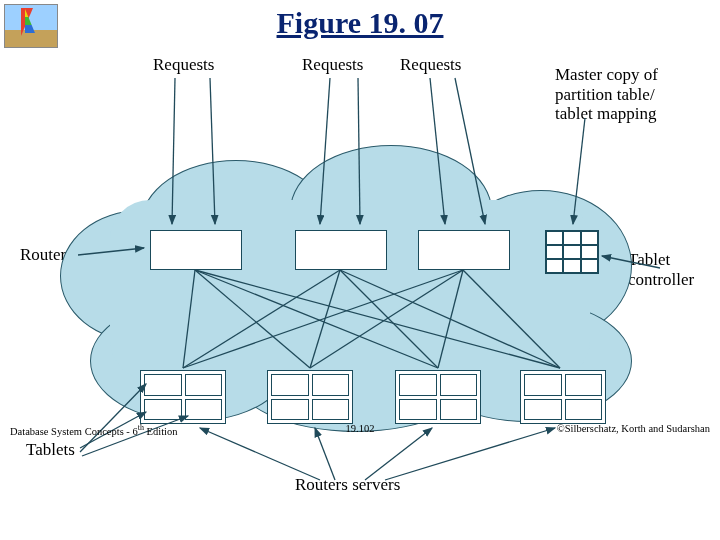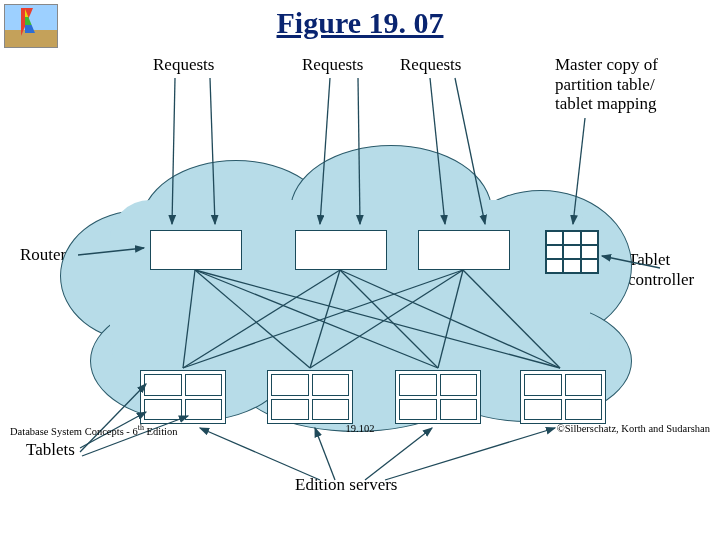--- a/index.html
+++ b/index.html
@@ -35,30 +35,30 @@
 <div class="slide">
   <div class="logo">
     <div class="sail"></div>
       <div class="sail2"></div>
   </div>
   <div class="title">Figure 19. 07</div>
 
   <div class="lbl" style="left:153px;top:55px">Requests</div>
   <div class="lbl" style="left:302px;top:55px">Requests</div>
   <div class="lbl" style="left:400px;top:55px">Requests</div>
-  <div class="lbl" style="left:555px;top:55px;white-space:pre-line;line-height:1.15">Master copy of
+  <div class="lbl" style="left:555px;top:65px;white-space:pre-line;line-height:1.15">Master copy of
 partition table/
 tablet mapping</div>
 
   <div class="lbl" style="left:20px;top:245px">Routers</div>
   <div class="lbl" style="left:628px;top:250px;white-space:pre-line;line-height:1.15">Tablet
 controller</div>
 
   <div class="lbl" style="left:26px;top:440px">Tablets</div>
-  <div class="lbl" style="left:295px;top:475px">Edition servers</div>
+  <div class="lbl" style="left:295px;top:475px">Routers servers</div>
 
   <div class="cloud">
     <div class="blob" style="left:-20px;top:60px;width:160px;height:130px"></div>
     <div class="blob" style="left:60px;top:10px;width:190px;height:130px"></div>
     <div class="blob" style="left:210px;top:-5px;width:200px;height:130px"></div>
     <div class="blob" style="left:370px;top:40px;width:180px;height:150px"></div>
     <div class="blob" style="left:340px;top:150px;width:210px;height:120px"></div>
     <div class="blob" style="left:150px;top:160px;width:250px;height:120px"></div>
     <div class="blob" style="left:10px;top:150px;width:200px;height:120px"></div>
     <div class="cover" style="left:30px;top:50px;width:480px;height:180px;border-radius:40px"></div>

